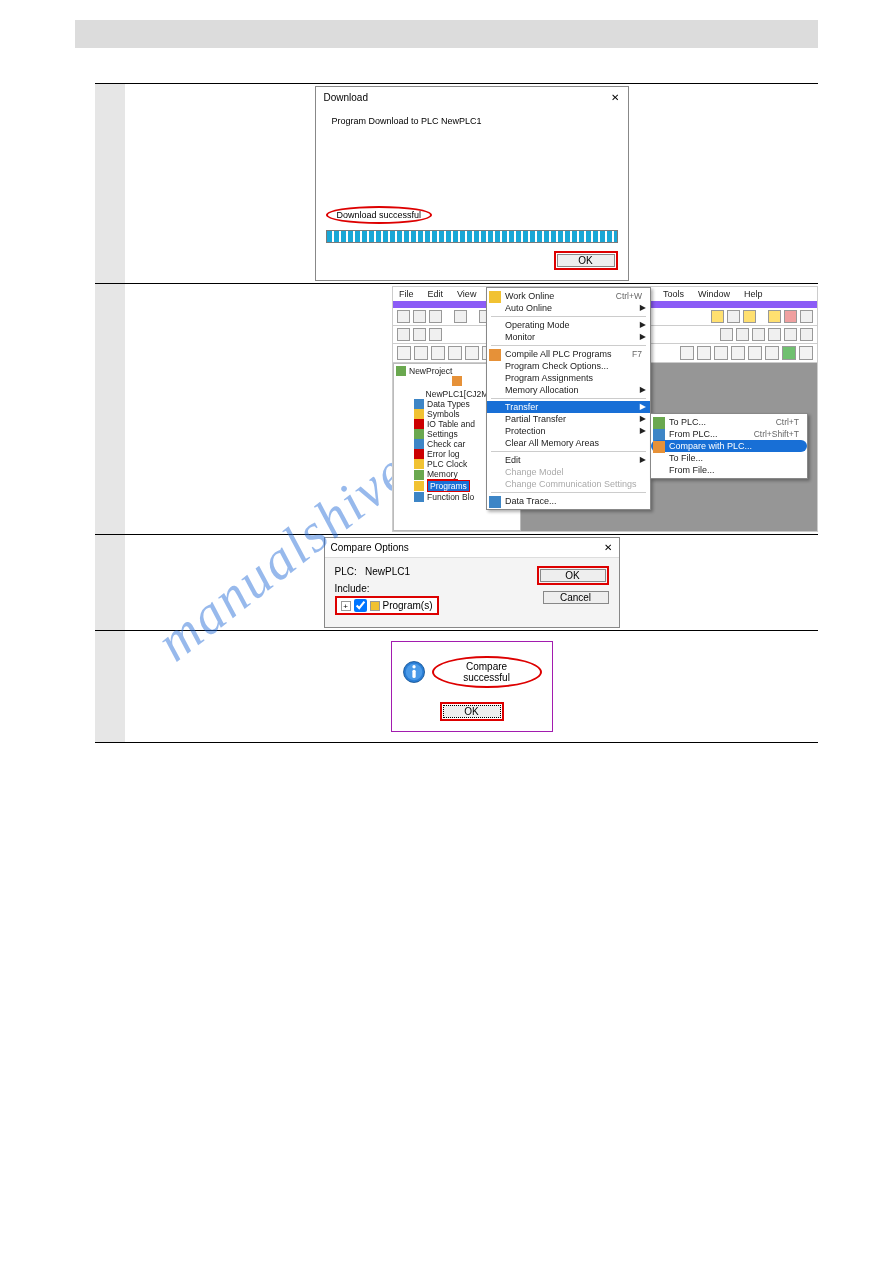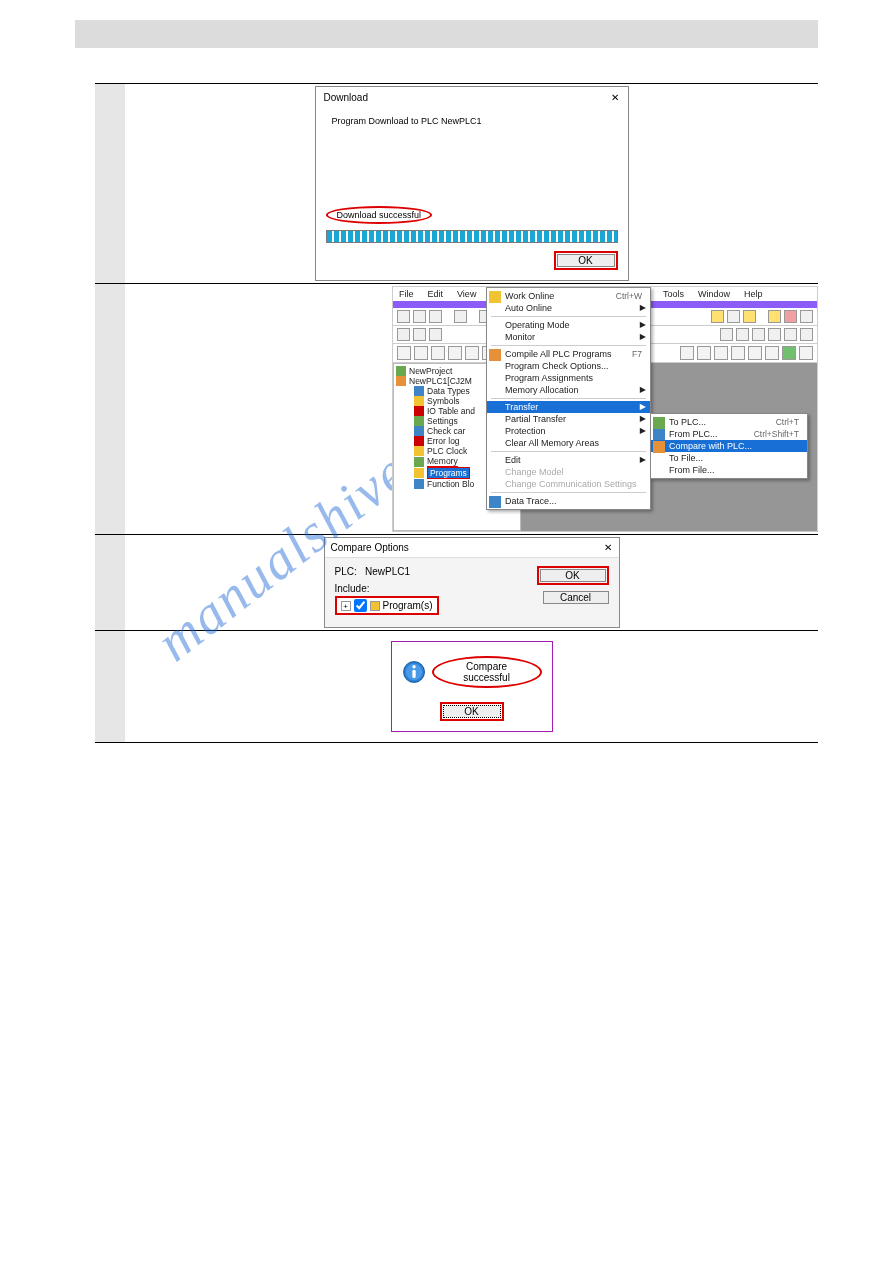--- a/index.html
+++ b/index.html
@@ -27,35 +27,35 @@
   .ide { width: 426px; background: #fff; border: 1px solid #ccc; font-size: 9px; color: #222; position: relative; }
   .menubar { display: flex; gap: 14px; padding: 2px 6px; border-bottom: 7px solid #8b5cf6; }
   .menubar span { cursor: default; }
   .menubar .hl { color: #1e6fc9; }
   .toolbar { display: flex; align-items: center; padding: 2px 4px; border-bottom: 1px solid #ccc; gap: 3px; }
   .toolbar .tb-icon { width: 13px; height: 13px; border: 1px solid #999; background: #f0f0f0; }
   .toolbar .tb-gap { width: 6px; }
   .idebody { display: flex; height: 168px; }
   .tree { width: 128px; border: 1px solid #bbb; padding: 2px 2px; background: #fff; font-size: 8.5px; overflow: hidden; }
   .tree .ti { display: flex; align-items: center; gap: 3px; white-space: nowrap; }
-  .tree .lvl1 { margin-left: 0; }
+  .tree .lvl1 { margin-left: 0; flex-direction: column; }
   .tree .lvl2 { margin-left: 18px; }
   .tree .ico { width: 10px; height: 10px; display: inline-block; }
   .tree .selprog { background: #186fd6; color: #fff; border: 1px solid #d00; padding: 0 2px; }
   .mainarea { flex: 1; background: #969696; position: relative; }
   .plcmenu { position: absolute; left: 93px; top: 0; width: 165px; background: #fff; border: 1px solid #888; box-shadow: 2px 2px 3px rgba(0,0,0,.3); font-size: 9px; padding: 2px 0; }
   .plcmenu .mi { display: flex; justify-content: space-between; padding: 1px 8px 1px 18px; position: relative; gap: 14px; }
   .plcmenu .mi.sel { background: #186fd6; color: #fff; }
   .plcmenu .sep { border-top: 1px solid #ccc; margin: 2px 4px; }
   .plcmenu .mi .sc { color: #666; font-size: 8.5px; }
   .plcmenu .mi .arr { position: absolute; right: 4px; font-size: 8px; }
   .plcmenu .mi .ico { position: absolute; left: 2px; width: 12px; height: 12px; }
   .submenu { position: absolute; left: 257px; top: 126px; width: 158px; background: #fff; border: 1px solid #888; box-shadow: 2px 2px 3px rgba(0,0,0,.3); font-size: 9px; padding: 2px 0; }
   .submenu .mi { display: flex; justify-content: space-between; padding: 1px 8px 1px 18px; position: relative; text-align: center; }
-  .submenu .mi.sel { background: #186fd6; color: #fff; }
+  .submenu .mi.sel { background: #186fd6; color: #fff; border-radius: 6px; }
   .submenu .mi .sc { color: #666; font-size: 8.5px; }
   .submenu .mi .ico { position: absolute; left: 2px; width: 12px; height: 12px; }
   .tbicons2 { display: flex; gap: 3px; padding: 2px 4px; border-bottom: 1px solid #ccc; }
   .tbicons2 .tb-icon2 { width: 14px; height: 14px; border: 1px solid #999; background: #f3f3f3; }
   .watermark { position: absolute; pointer-events: none; font-size: 55px; color: #1a65d6; opacity: .45; font-style: italic; transform: rotate(-38deg); left: 120px; top: 490px; font-family: 'Times New Roman', serif; letter-spacing: 2px; }
 
   
   .dlg3 { width: 296px; border: 1px solid #888; background: #f4f4f4; font-size: 10px; }
   .dlg3 .tb3 { background: #fff; display: flex; justify-content: space-between; padding: 4px 6px; border-bottom: 1px solid #ddd; }
   .dlg3 .bd3 { padding: 8px 10px 12px 10px; display: flex; }

